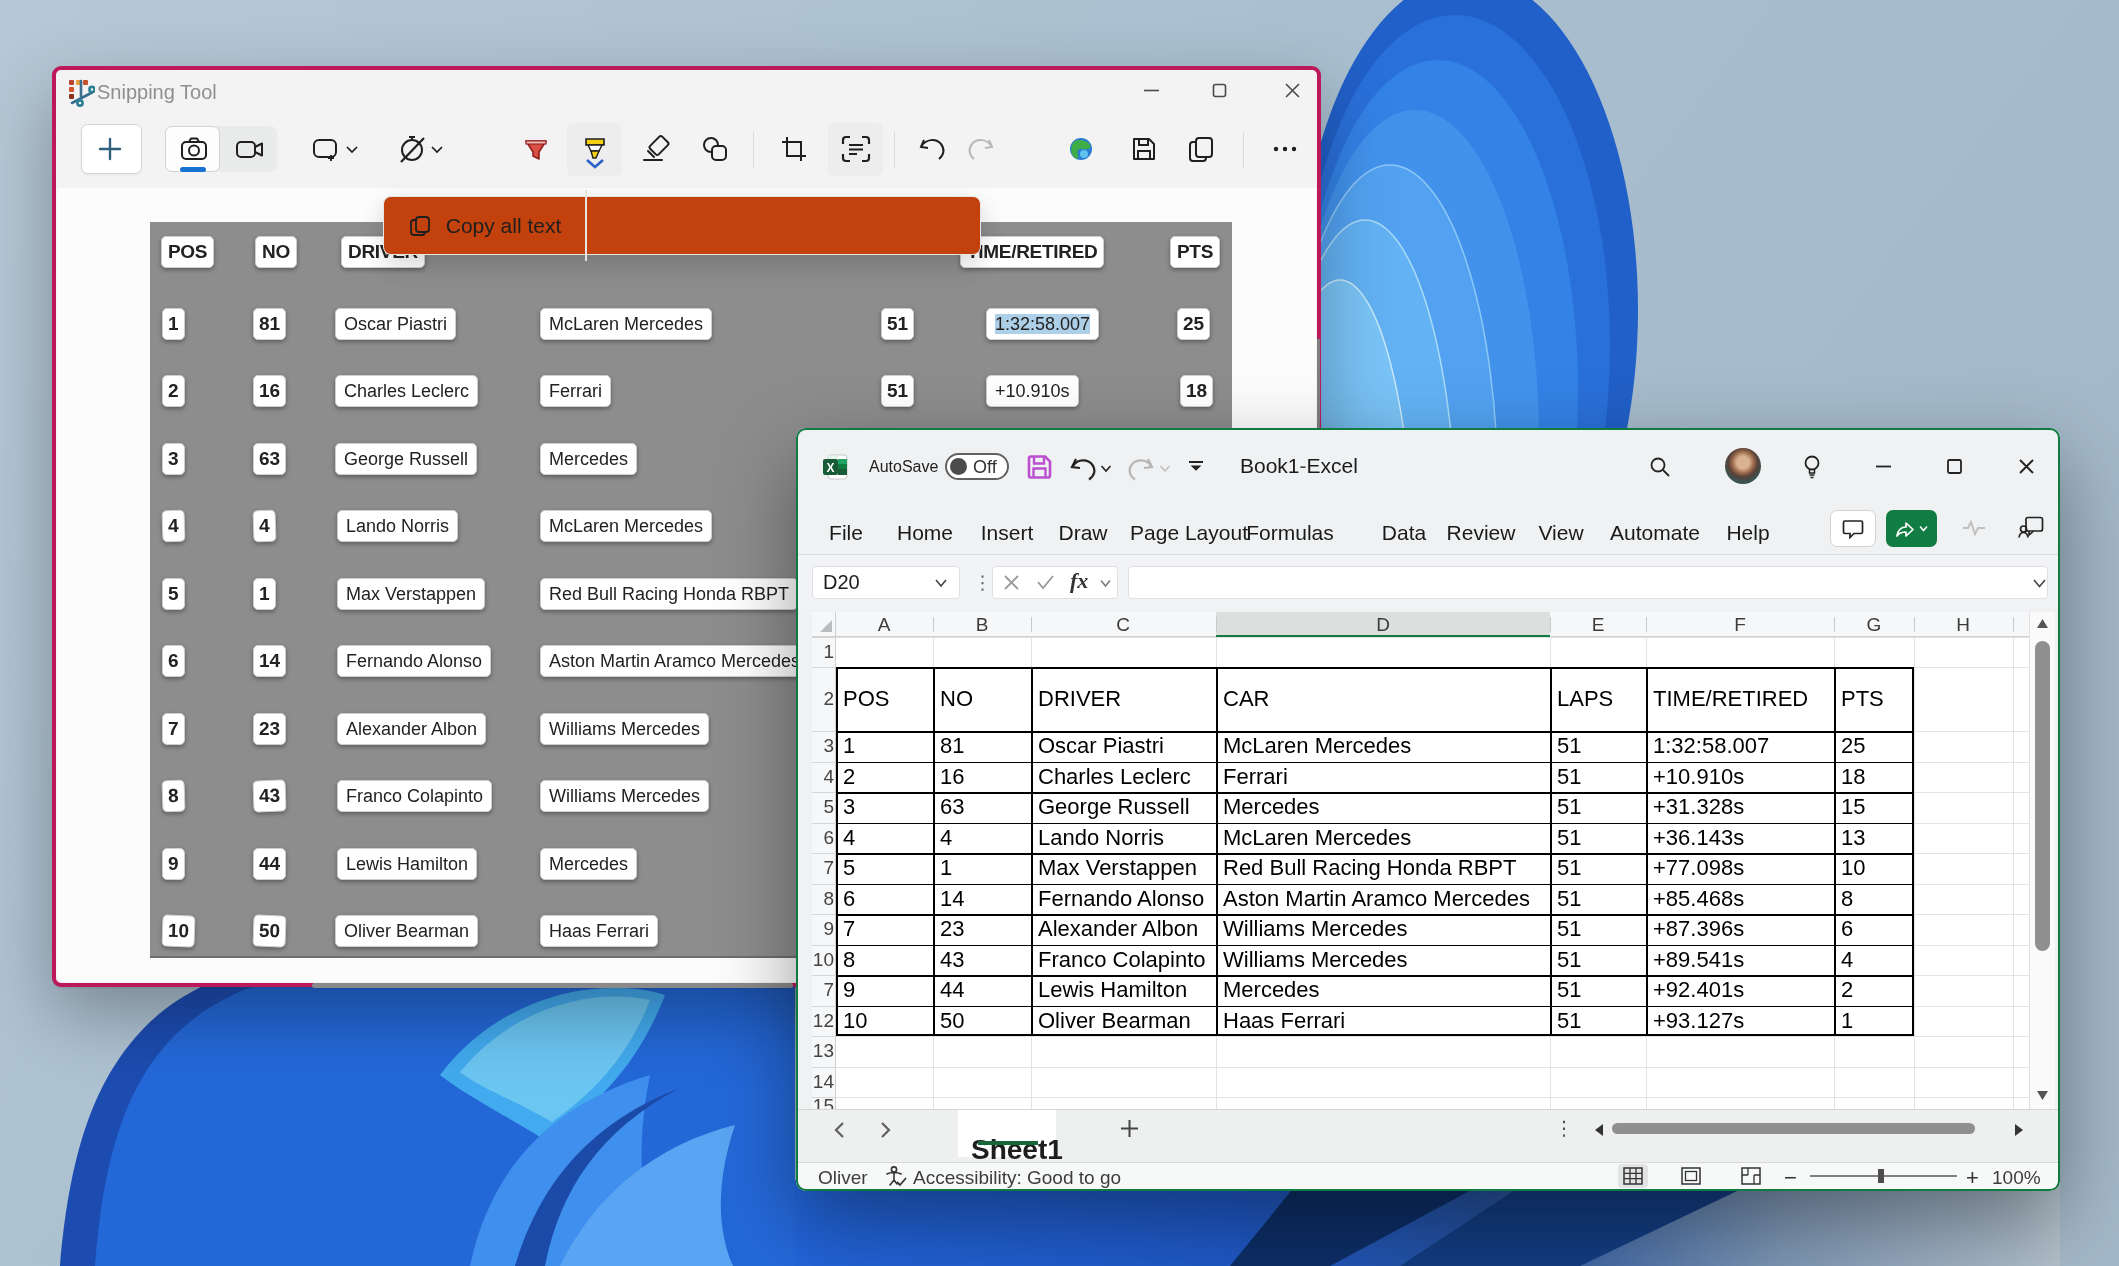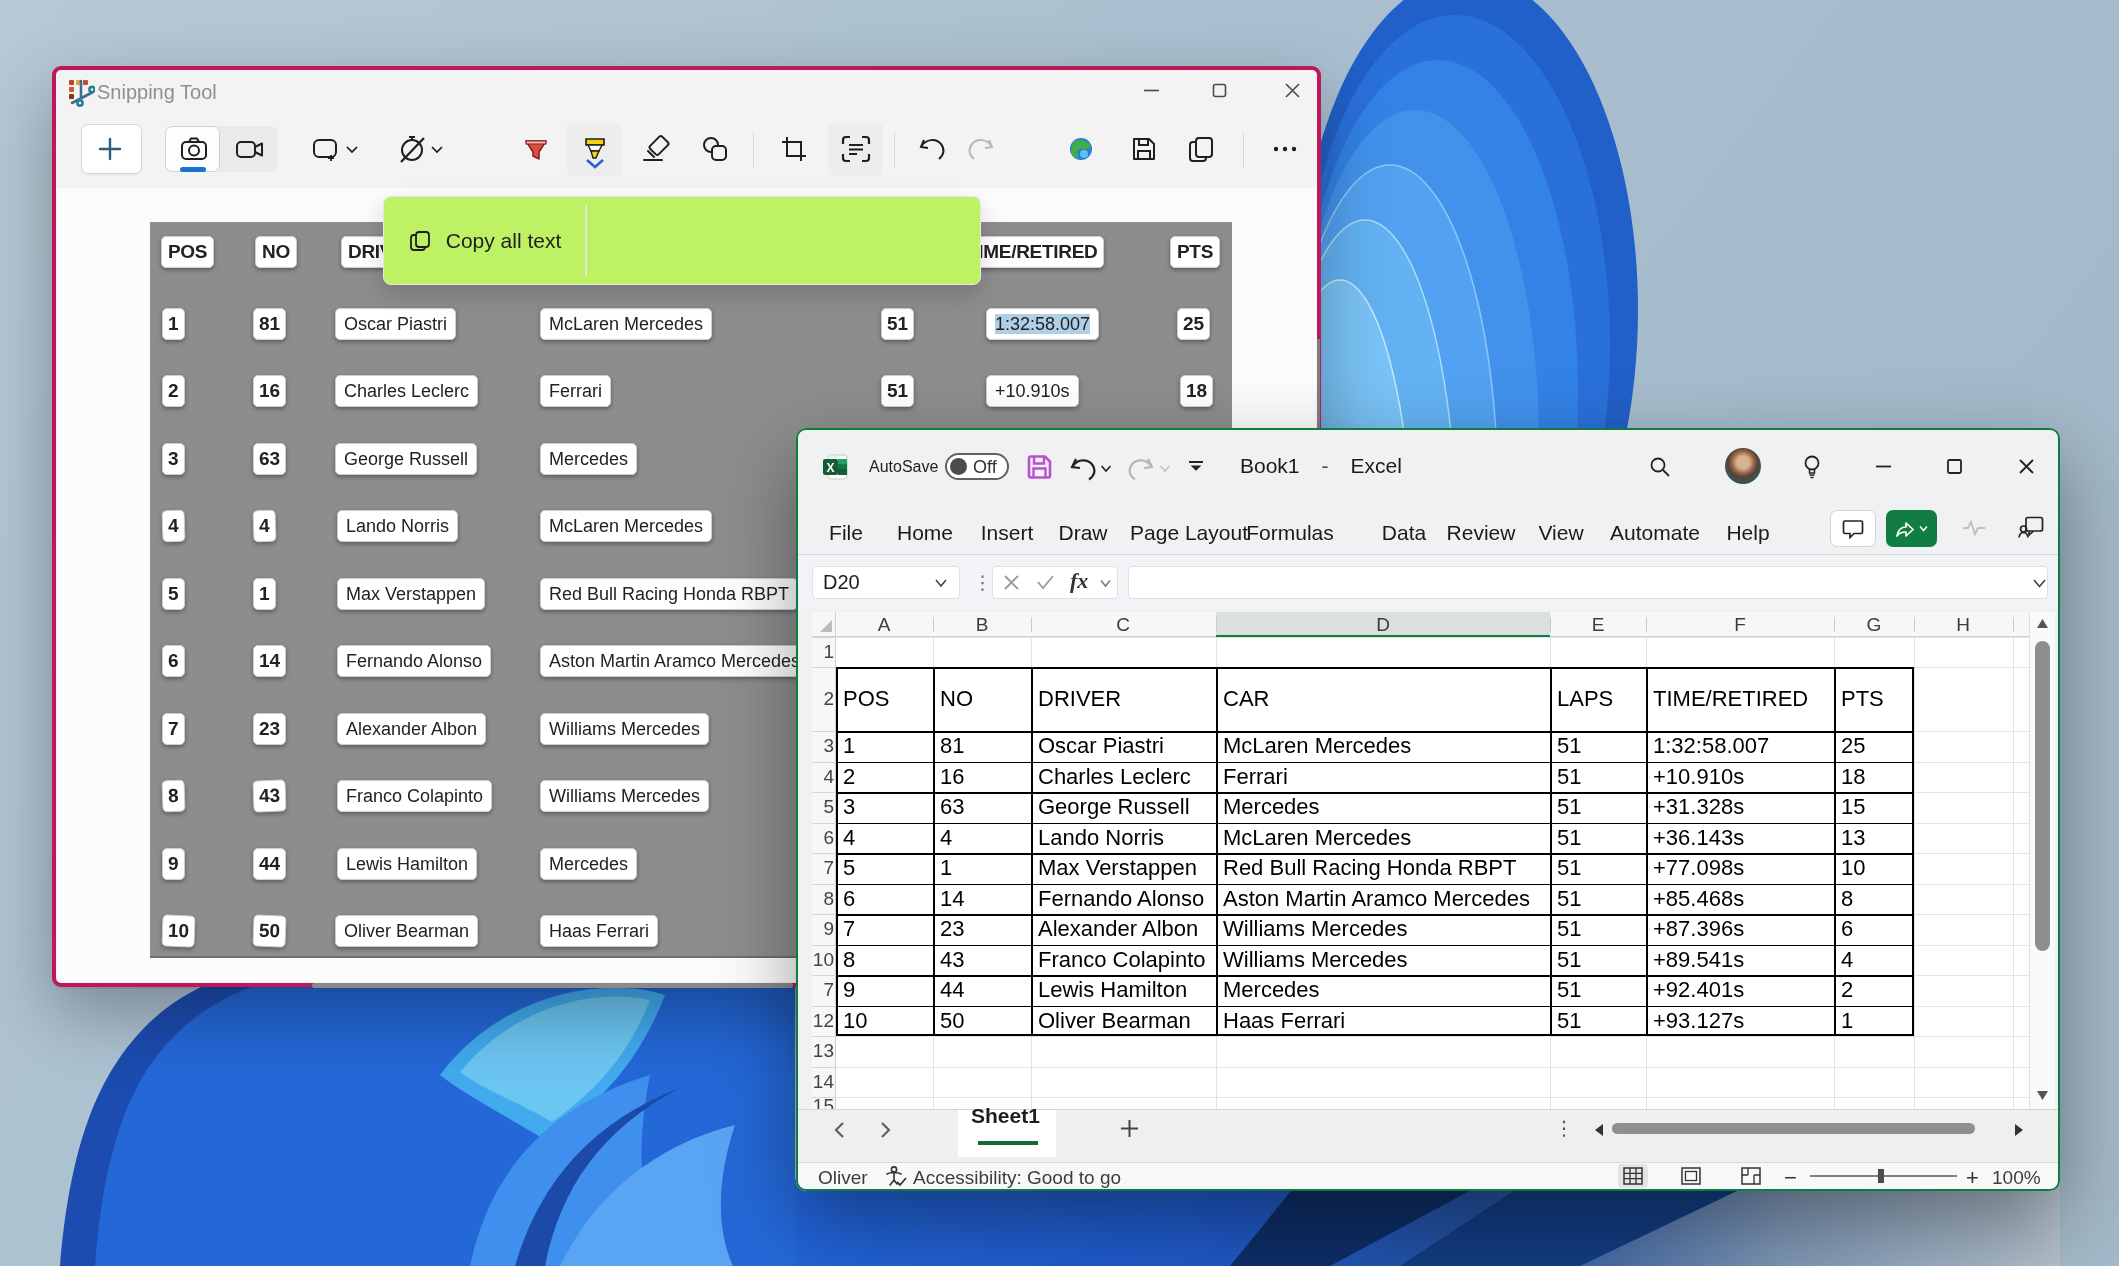--- a/index.html
+++ b/index.html
@@ -11,21 +11,21 @@
 .capbtn{position:absolute;top:12px;width:17px;height:17px;}
 .tbico{position:absolute;top:53px;height:52px;display:flex;align-items:center;justify-content:center;}
 .tsep{position:absolute;top:62px;width:1px;height:36px;background:#d9d9d9;}
 .selbg{position:absolute;top:53px;height:53px;background:#ededed;border-radius:6px;}
 
 #snip{position:absolute;left:94px;top:152px;width:1082px;height:734px;background:#8d8d8d;border-bottom:2px solid #6e6e6e;}
 .chip{position:absolute;background:#fff;border:1px solid #cfcfcf;border-radius:5px;height:30px;line-height:30px;padding:0 8px;font-size:18px;font-weight:400;color:#222;box-shadow:0 2px 4px rgba(0,0,0,.35);white-space:nowrap;}
 .chip.b{font-weight:700;font-size:19px;padding:0 6px;letter-spacing:-.3px;}
 .chip.n{font-weight:700;font-size:19px;padding:0 5px;}
 
-#pop{position:absolute;left:327px;top:126px;width:598px;height:89px;background:#bef264;border:1px solid #e6e6e6;border-radius:8px;box-shadow:0 10px 24px rgba(0,0,0,.16);box-sizing:border-box;display:flex;align-items:center;}
+#pop{position:absolute;left:327px;top:126px;width:598px;height:59px;background:#c2410c;border:1px solid #e6e6e6;border-radius:8px;box-shadow:0 10px 24px rgba(0,0,0,.16);box-sizing:border-box;display:flex;align-items:center;}
 #pop .sec{height:100%;display:flex;align-items:center;justify-content:center;gap:14px;font-size:21px;color:#1f1f1f;}
 #pop .d{width:1px;height:71px;background:#e4e4e4;}
 
 #xw{position:absolute;left:796px;top:428px;width:1264px;height:763px;background:#eff1f2;border-radius:10px;box-shadow:0 30px 80px rgba(0,0,0,.38);}
 #xw .frame{position:absolute;left:0;top:0;right:0;bottom:0;border:2px solid #0f7b41;border-radius:10px;pointer-events:none;z-index:50;}
 .menu{position:absolute;top:93px;font-size:21px;color:#1a1a1a;transform:translateX(-50%);}
 .celltxt{position:absolute;font-size:22px;color:#000;white-space:nowrap;transform:translateY(-50%);}
 .rowno{position:absolute;width:22px;text-align:right;font-size:19px;color:#444;transform:translateY(-50%);}
 .colhead{position:absolute;top:184px;height:25px;line-height:25px;text-align:center;font-size:19px;color:#3c3c3c;}
 .gl{position:absolute;background:#e3e3e3;}
@@ -317,21 +317,21 @@
         <path d="M20,3 L24,11 L16,12" fill="none" stroke="#b6b6b6" stroke-width="2.2"></path>
         <path d="M23.2,10 C18,2.5 8,3 3.5,9 C0,14 1.5,20 7,23.5" fill="none" stroke="#b6b6b6" stroke-width="2.2"></path>
       </svg>
 <svg class="abs" style="left:363px;top:36px" width="12" height="10" viewBox="0 0 12 10">
         <path d="M1.5,2 L6,7 L10.5,2" fill="none" stroke="#c2c2c2" stroke-width="1.6"></path>
       </svg>
 <svg class="abs" style="left:391px;top:32px" width="18" height="14" viewBox="0 0 18 14">
         <path d="M2,2 H16" stroke="#222" stroke-width="2"></path>
         <path d="M3,6 L9,12 L15,6" fill="#222" stroke="none" transform="scale(.9) translate(1,0)"></path>
       </svg>
-<div class="abs" style="left:444px;top:26px;font-size:21px;color:#1b1b1b;display:flex;gap:22px;">
+<div class="abs" style="left:444px;top:26px;font-size:21px;color:#1b1b1b;display:flex;gap:0;">
         <span>Book1</span>
         <span style="color:#444">-</span>
         <span>Excel</span>
       </div>
 <svg class="abs" style="left:853px;top:28px" width="22" height="22" viewBox="0 0 22 22">
         <circle cx="9" cy="9" r="6.5" fill="none" stroke="#222" stroke-width="1.8"></circle>
         <path d="M14,14 L20,20" stroke="#222" stroke-width="1.8"></path>
       </svg>
 <div class="abs" style="left:929px;top:20px;width:36px;height:36px;border-radius:50%;background:radial-gradient(circle at 50% 40%,#d9b291 22%,#9c6a4a 38%,#58413a 52%,#39544f 70%,#2b4340 100%);"></div>
 <svg class="abs" style="left:1005px;top:26px" width="22" height="26" viewBox="0 0 22 26">
@@ -585,21 +585,21 @@
         <path d="M6.5,10 L12,1 H1 Z" fill="#555"></path>
       </svg>
 <div class="abs" style="left:2px;top:681px;width:1260px;height:53px;background:#eef0f0;border-top:1px solid #d5d5d5;box-sizing:border-box;"></div>
 <svg class="abs" style="left:36px;top:693px" width="14" height="18" viewBox="0 0 14 18">
         <path d="M11,2 L4,9 L11,16" fill="none" stroke="#5f5f5f" stroke-width="2.2"></path>
       </svg>
 <svg class="abs" style="left:83px;top:693px" width="14" height="18" viewBox="0 0 14 18">
         <path d="M3,2 L10,9 L3,16" fill="none" stroke="#5f5f5f" stroke-width="2.2"></path>
       </svg>
 <div class="abs" style="left:162px;top:682px;width:98px;height:47px;background:#fff;"></div>
-<div class="abs" style="left:175px;top:676px;font-size:21px;font-weight:bold;color:#1e1e1e;">Sheet1</div>
+<div class="abs" style="left:175px;top:706px;font-size:28px;font-weight:bold;color:#1e1e1e;">Sheet1</div>
 <div class="abs" style="left:182px;top:713px;width:60px;height:4px;background:#15683a;"></div>
 <svg class="abs" style="left:323px;top:690px" width="21" height="21" viewBox="0 0 21 21">
         <path d="M10.5,2 V19 M2,10.5 H19" stroke="#444" stroke-width="2"></path>
       </svg>
 <div class="abs" style="left:758px;top:688px;font-size:20px;color:#555;">⋮</div>
 <svg class="abs" style="left:797px;top:695px" width="12" height="14" viewBox="0 0 12 14">
         <path d="M10,1 L2,7 L10,13 Z" fill="#333"></path>
       </svg>
 <div class="abs" style="left:816px;top:695px;width:363px;height:11px;background:#8f8f8f;border-radius:6px;"></div>
 <svg class="abs" style="left:1217px;top:695px" width="12" height="14" viewBox="0 0 12 14">

